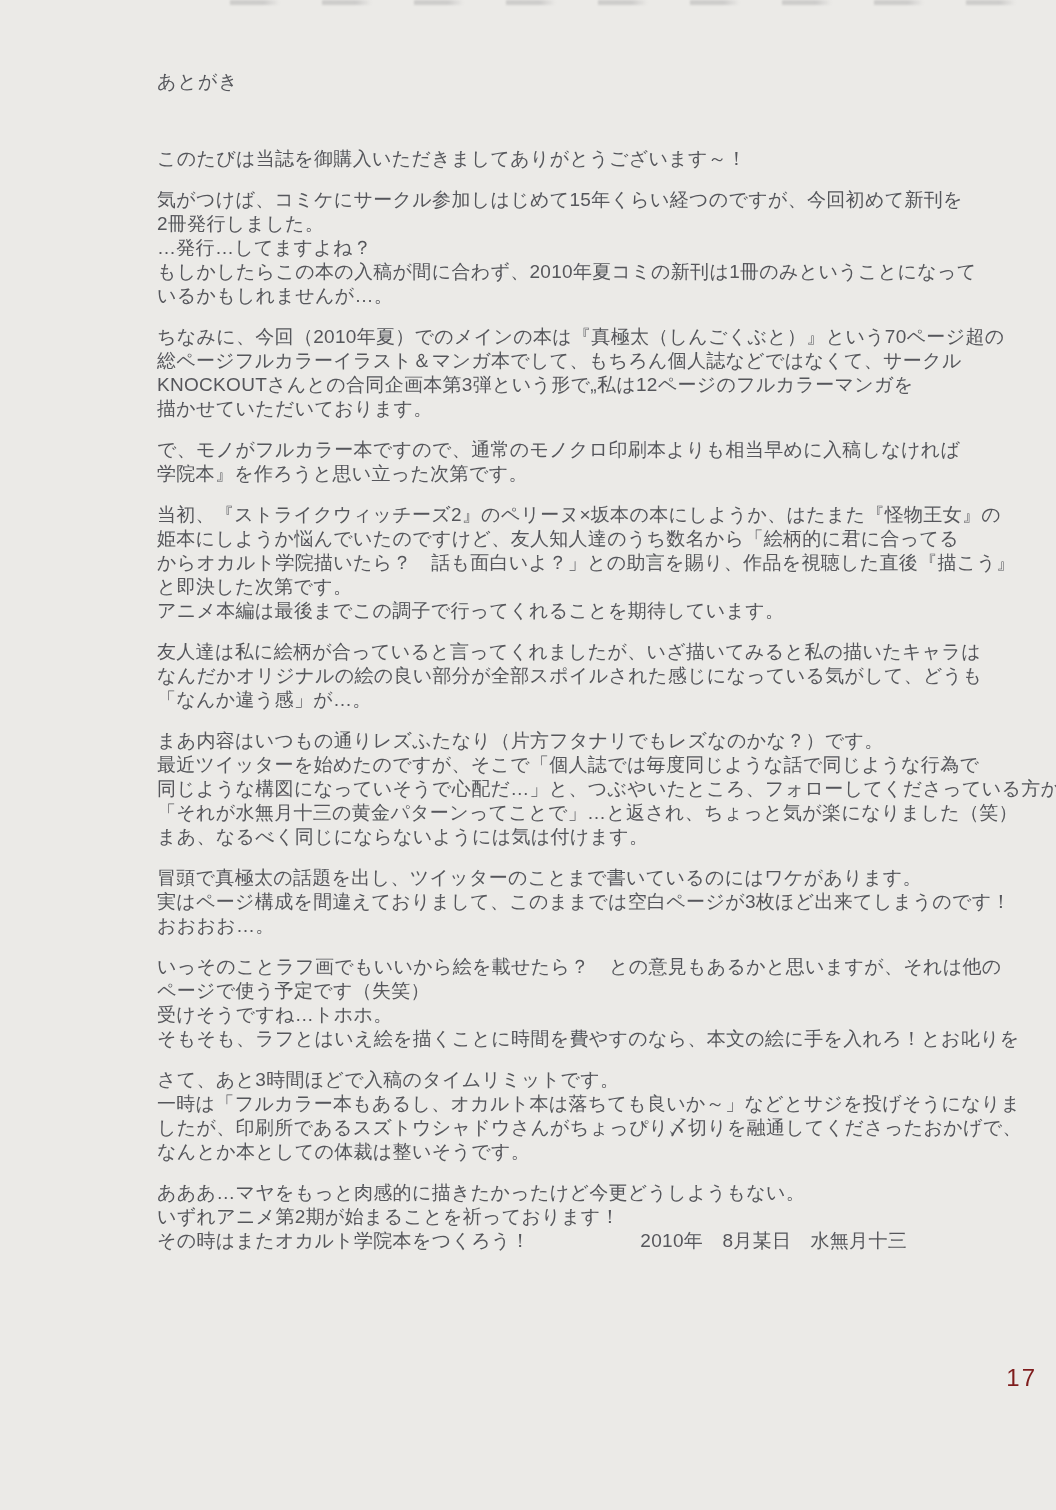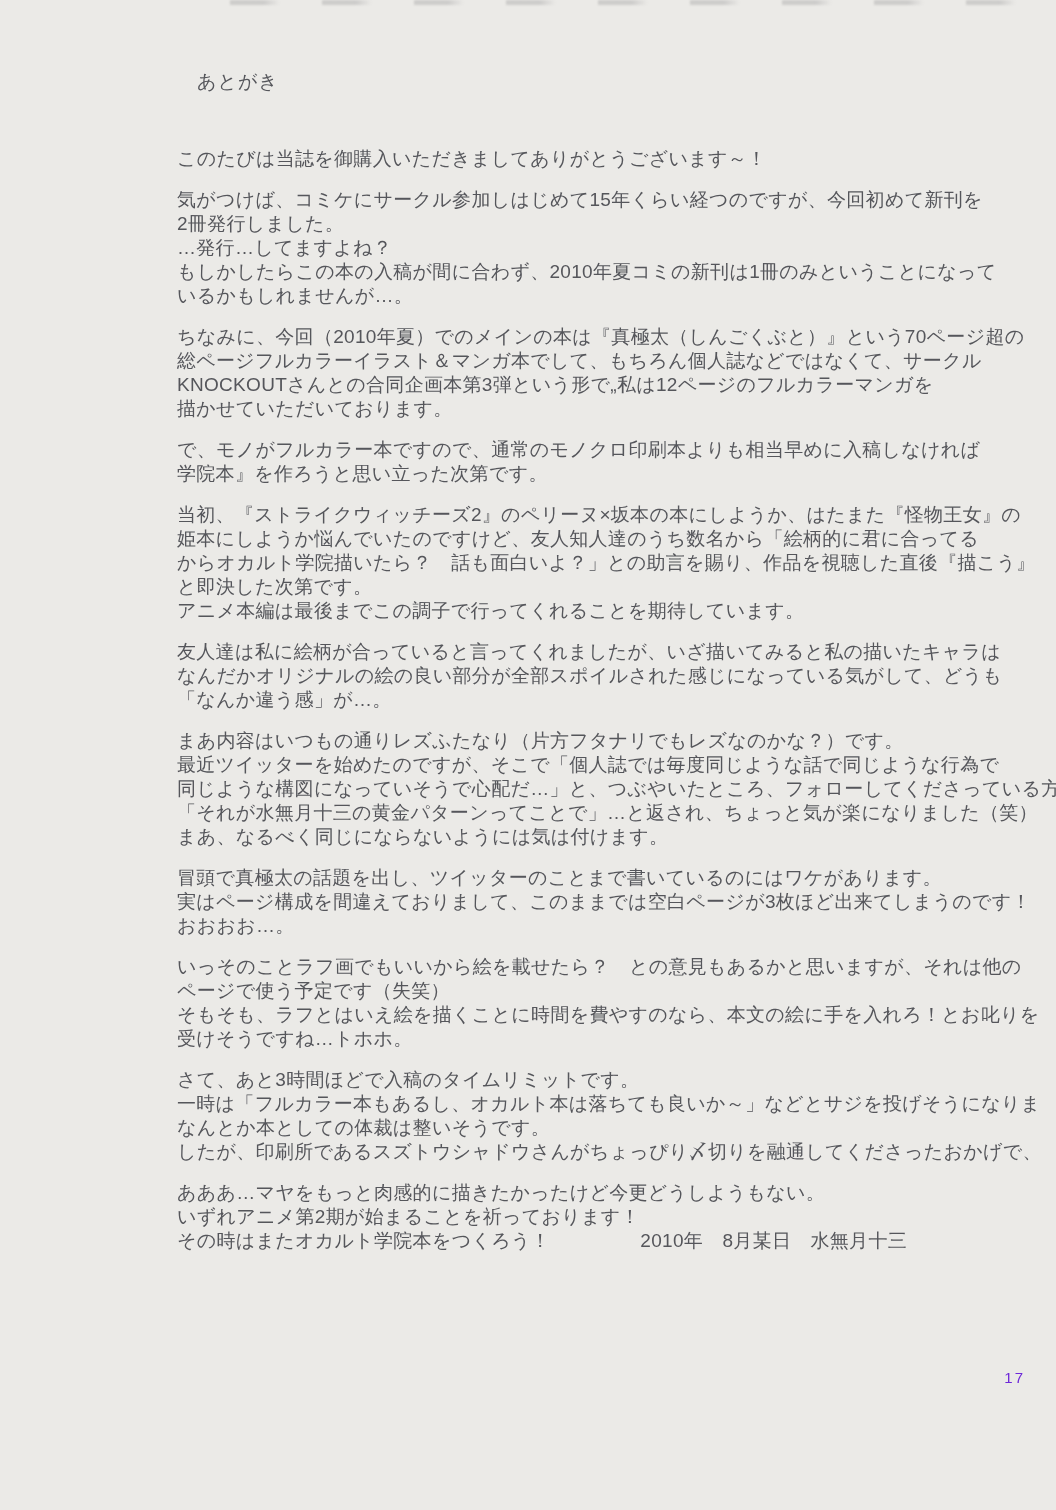--- a/index.html
+++ b/index.html
@@ -27,43 +27,41 @@
   .content {
     position: absolute;
     left: 157px;
     top: 70px;
     width: 802px;
   }
   .title {
     line-height: 24px;
     margin-bottom: 53px;
     letter-spacing: 1px;
-    margin-left: 40px;
   }
   .para { margin-bottom: 17px; }
   .line {
     height: 24px;
     line-height: 24px;
     white-space: nowrap;
     letter-spacing: 0.3px;
-    margin-left: 20px;
   }
   .sig-row {
     display: flex;
     justify-content: space-between;
     padding-right: 52px;
   }
   .signature { white-space: nowrap; }
   .page-number {
     position: absolute;
-    right: 31px;
+    right: 19px;
     top: 1364px;
-    font-size: 15px;
+    font-size: 24px;
     line-height: 28px;
-    color: #6d28d9;
+    color: #7f1d1d;
     letter-spacing: 2px;
   }
 </style>
 </head>
 <body>
 
 <div class="page">
   <div class="scan-edge"></div>
 
   <div class="content">
@@ -118,29 +116,29 @@
 
     <div class="para">
       <div class="line">冒頭で真極太の話題を出し、ツイッターのことまで書いているのにはワケがあります。</div>
       <div class="line">実はページ構成を間違えておりまして、このままでは空白ページが3枚ほど出来てしまうのです！</div>
       <div class="line">おおおお…。</div>
     </div>
 
     <div class="para">
       <div class="line">いっそのことラフ画でもいいから絵を載せたら？　との意見もあるかと思いますが、それは他の</div>
       <div class="line">ページで使う予定です（失笑）</div>
+      <div class="line">受けそうですね…トホホ。</div>
       <div class="line">そもそも、ラフとはいえ絵を描くことに時間を費やすのなら、本文の絵に手を入れろ！とお叱りを</div>
-      <div class="line">受けそうですね…トホホ。</div>
     </div>
 
     <div class="para">
       <div class="line">さて、あと3時間ほどで入稿のタイムリミットです。</div>
       <div class="line">一時は「フルカラー本もあるし、オカルト本は落ちても良いか～」などとサジを投げそうになりま</div>
+      <div class="line">したが、印刷所であるスズトウシャドウさんがちょっぴり〆切りを融通してくださったおかげで、</div>
       <div class="line">なんとか本としての体裁は整いそうです。</div>
-      <div class="line">したが、印刷所であるスズトウシャドウさんがちょっぴり〆切りを融通してくださったおかげで、</div>
     </div>
 
     <div class="para">
       <div class="line">あああ…マヤをもっと肉感的に描きたかったけど今更どうしようもない。</div>
       <div class="line">いずれアニメ第2期が始まることを祈っております！</div>
       <div class="line sig-row">
         <span>その時はまたオカルト学院本をつくろう！</span>
         <span class="signature">2010年　8月某日　水無月十三</span>
       </div>
     </div>

